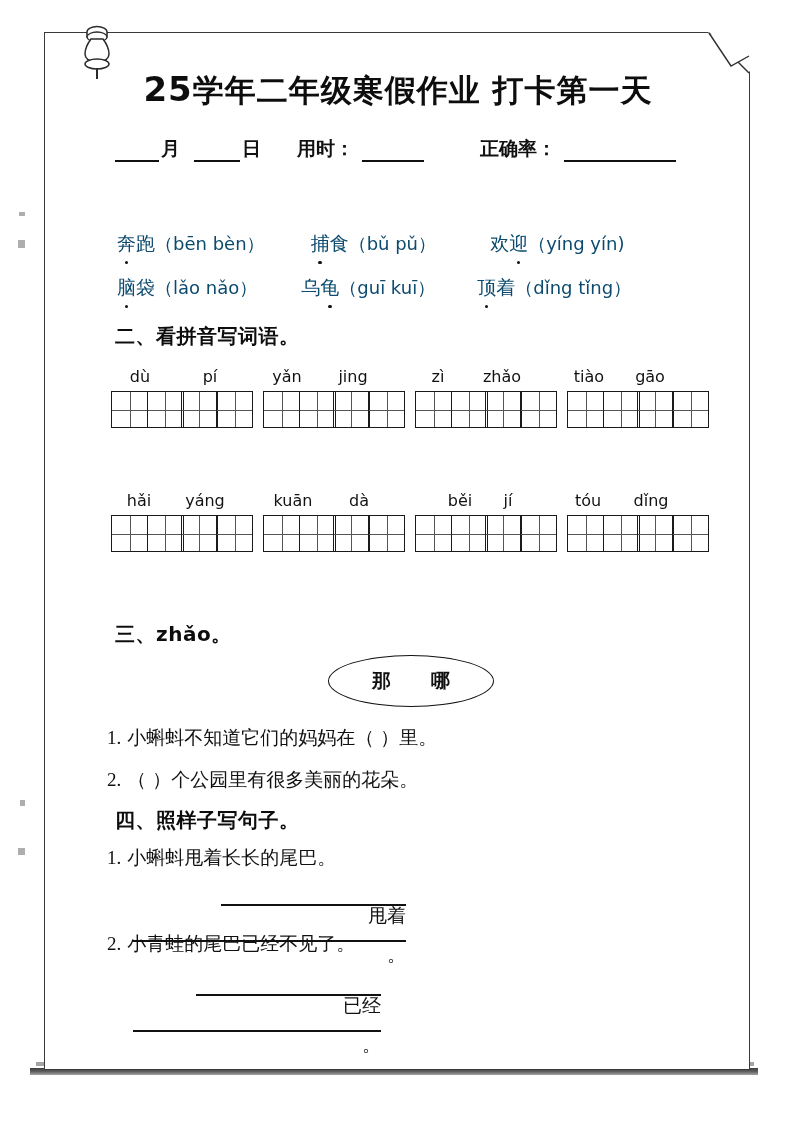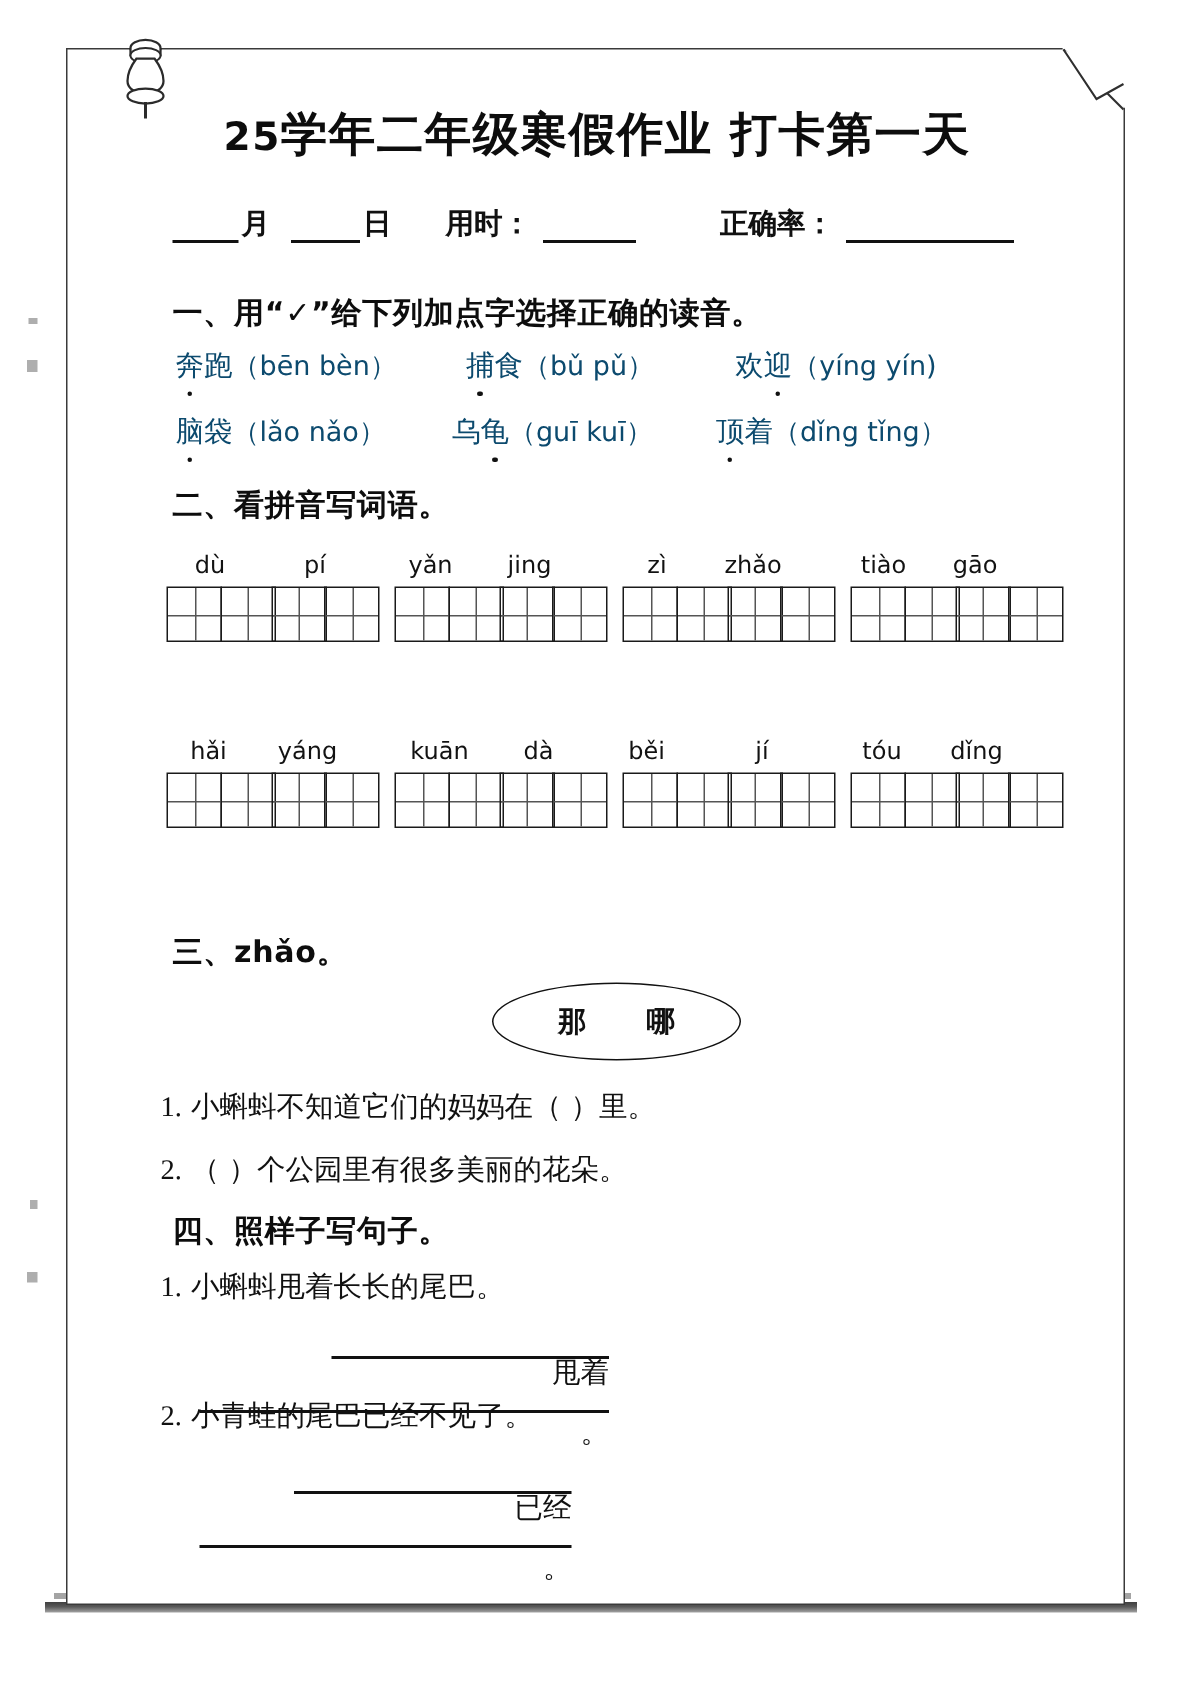--- a/index.html
+++ b/index.html
@@ -85,21 +85,21 @@
     top: 36px;
     width: 706px;
     text-align: center;
     font-size: 31px;
     font-weight: bold;
     letter-spacing: 1px;
     color: #0d0d0d;
     font-family: "DejaVu Sans", "Liberation Sans", sans-serif;
     white-space: nowrap;
   }
-  .title .yr { font-size: 26px; }
+  .title .yr { font-size: 34px; }
 
   
   .metaline {
     position: absolute;
     left: 70px;
     top: 103px;
     width: 600px;
     font-size: 19px;
     font-weight: bold;
     color: #111;
@@ -280,21 +280,20 @@
       <span class="blank b-d"></span>
         <span class="lbl">日</span>
       <span class="gap-a"></span>
       <span class="lbl">用时：</span>
         <span class="blank b-t"></span>
       <span class="gap-b"></span>
       <span class="lbl">正确率：</span>
         <span class="blank b-r"></span>
     </div>
 
-    <div class="sec-h" style="left:70px; top:162px;">一、用“✓”给下列加点字选择正确的读音。</div>
 
     <div class="w-row" style="left:72px; top:198px;">
       <span class="w-item">
         <span class="w-han"><span class="w-ch dotted">奔</span><span class="w-ch">跑</span></span><span class="w-py">（bēn bèn）</span>
       </span>
       <span style="display:inline-block;width:34px"></span>
       <span class="w-item">
         <span class="w-han"><span class="w-ch dotted">捕</span><span class="w-ch">食</span></span><span class="w-py">（bǔ pǔ）</span>
       </span>
       <span style="display:inline-block;width:42px"></span>
@@ -366,21 +365,21 @@
       <div class="tzg-pair" style="margin-left:-1.5px">
           <div class="tzg"></div>
           <div class="tzg"></div>
         </div>
     </div>
 
     <div class="py-label" style="left:76px;  top:458px; width:36px;">hǎi</div>
     <div class="py-label" style="left:136px; top:458px; width:48px;">yáng</div>
     <div class="py-label" style="left:226px; top:458px; width:44px;">kuān</div>
     <div class="py-label" style="left:298px; top:458px; width:32px;">dà</div>
-    <div class="py-label" style="left:369px; top:458px; width:34px;">běi</div>
+    <div class="py-label" style="left:398px; top:458px; width:34px;">běi</div>
     <div class="py-label" style="left:450px; top:458px; width:26px;">jí</div>
     <div class="py-label" style="left:524px; top:458px; width:38px;">tóu</div>
     <div class="py-label" style="left:584px; top:458px; width:44px;">dǐng</div>
 
     <div class="grid-group" style="left:66px;  top:482px;">
       <div class="tzg-pair">
           <div class="tzg"></div>
           <div class="tzg"></div>
         </div>
       <div class="tzg-pair" style="margin-left:-1.5px">

